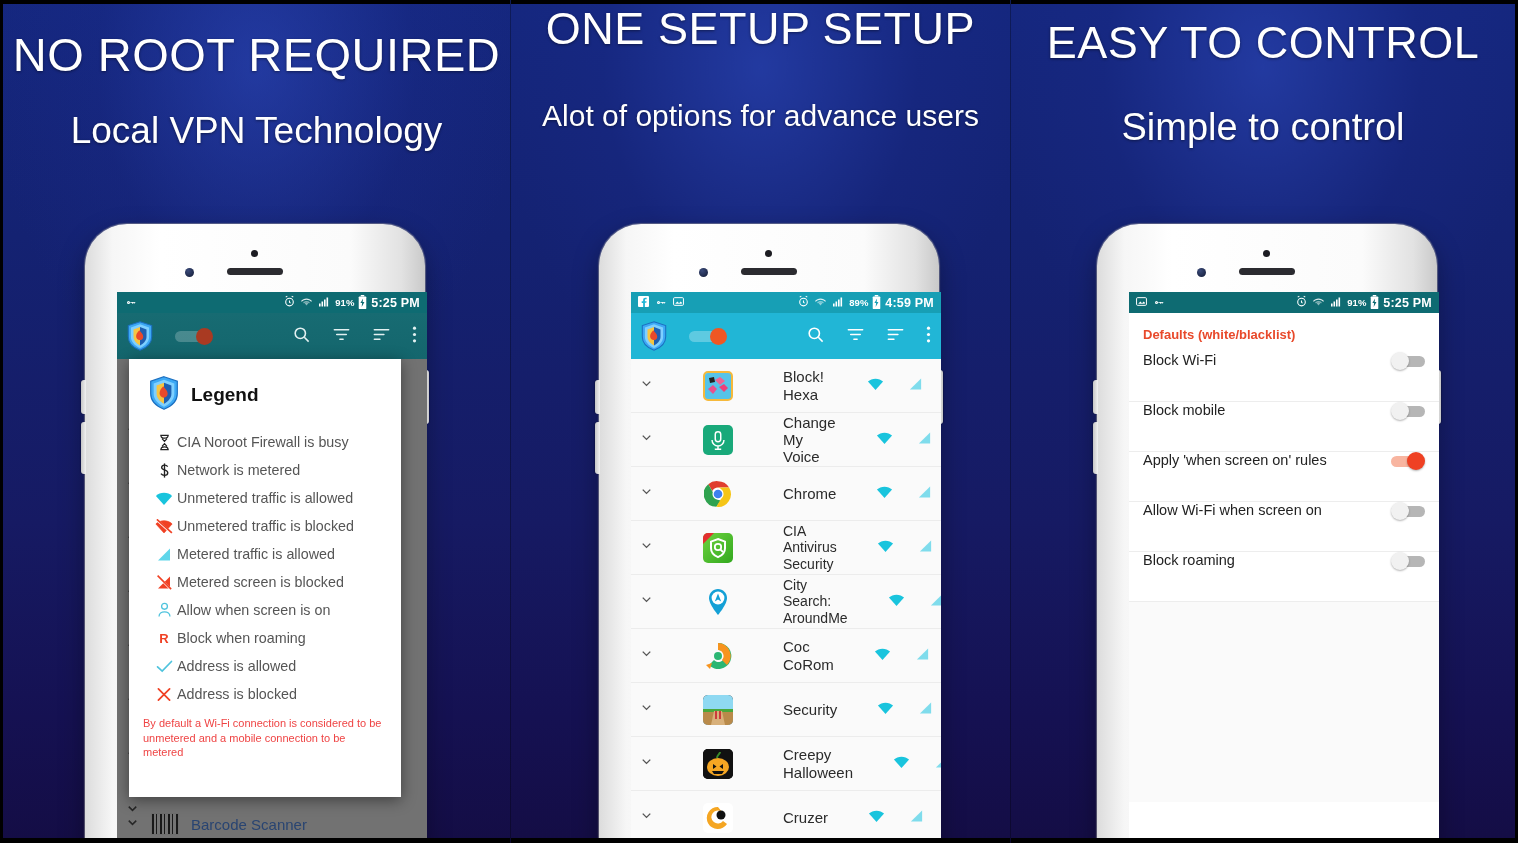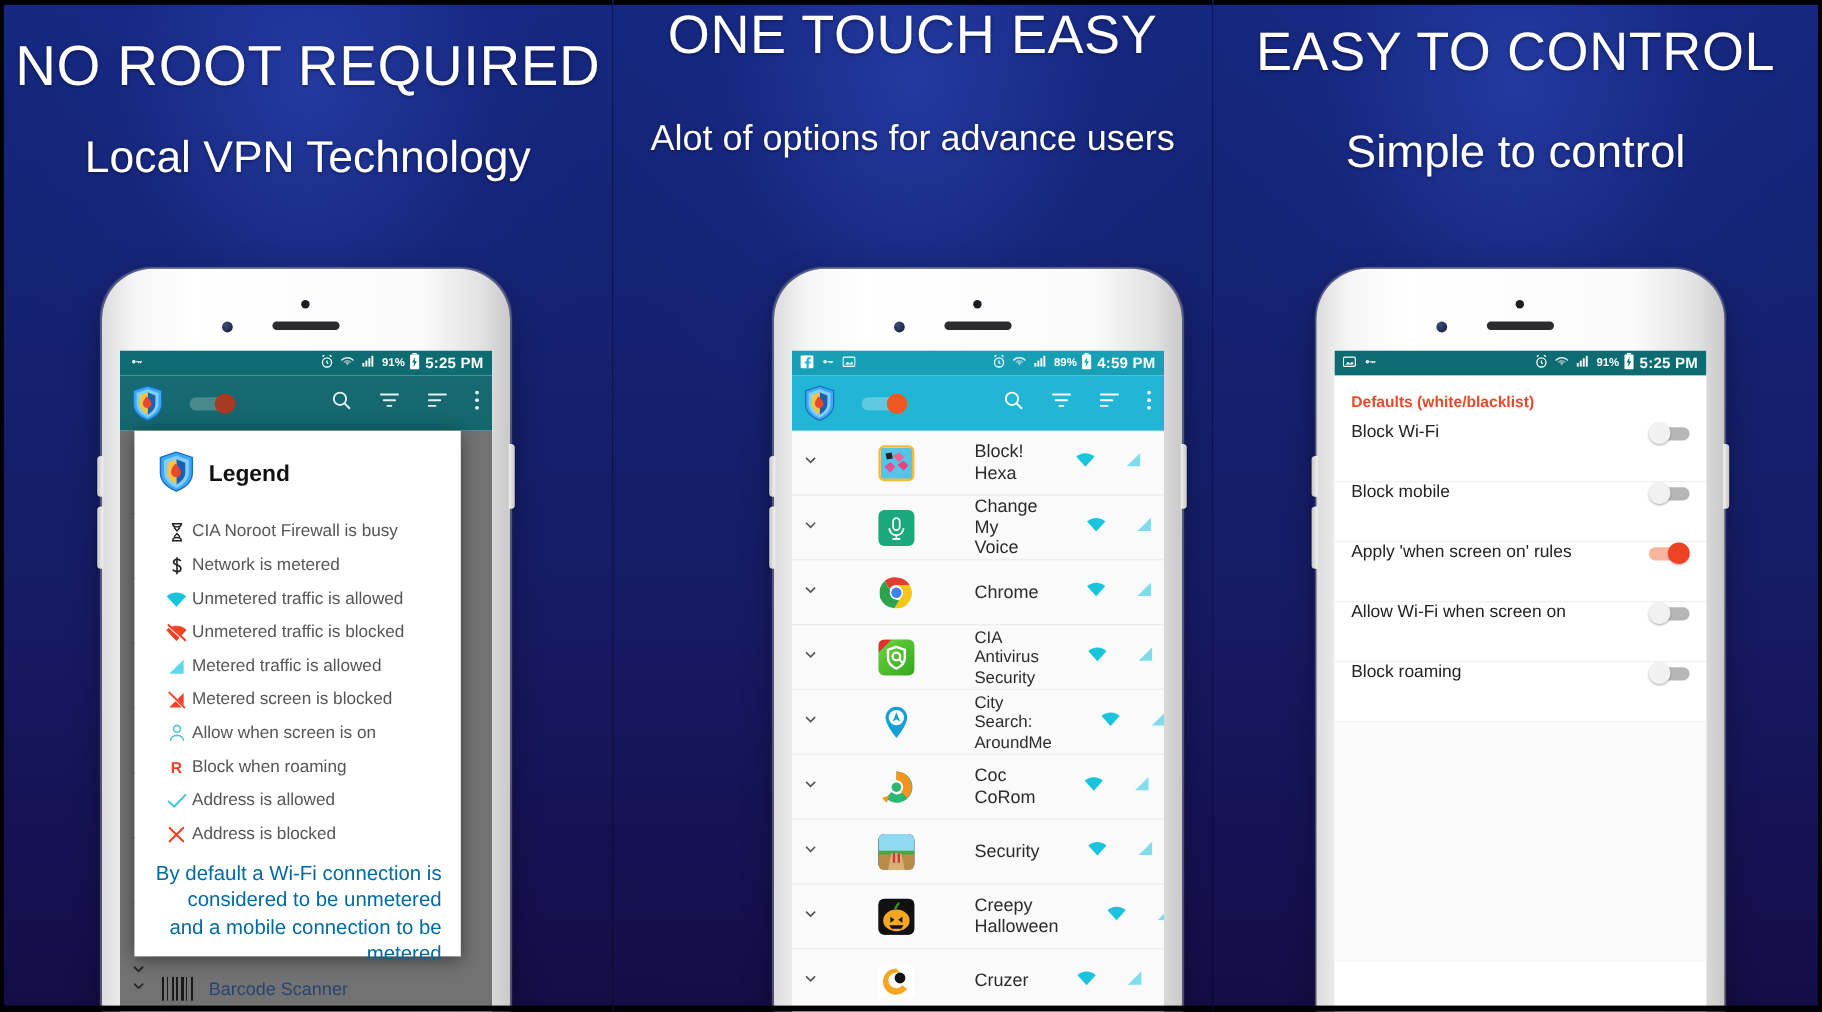--- a/index.html
+++ b/index.html
@@ -53,37 +53,37 @@
   .phone{
     position:absolute; width:340px; height:620px;
     border-radius:42px 42px 0 0;
     background:linear-gradient(90deg,#dcdcdc 0%, #f6f6f6 8%, #ffffff 22%, #fbfbfb 78%, #e2e2e2 93%, #c9c9c9 100%);
     box-shadow:0 0 1px 1px rgba(150,150,155,.55), 0 10px 26px rgba(0,0,0,.35);
     z-index:10;
   }
   .p1 .phone{ left:82px; top:224px; }
   .p2 .phone{ left:588px; top:224px; }
   .p3 .phone{ left:1094px; top:224px; }
-  .stage .p2 .phone{ left:88px;margin-left:46px; }
+  .stage .p2 .phone{ left:88px; }
   .stage .p3 .phone{ left:86px; }
 
   .cam{ position:absolute; width:9px; height:9px; border-radius:50%;
         background:radial-gradient(circle at 35% 30%, #3a4a7a, #121a33); top:44px; left:100px; }
   .sensor{ position:absolute; width:7px; height:7px; border-radius:50%; background:#1c1c22; top:26px; left:166px;}
   .speaker{ position:absolute; width:56px; height:7px; border-radius:4px; background:#2b2b30; top:44px; left:142px;}
 
   .btn-vol{ position:absolute; left:-4px; width:5px; border-radius:3px 0 0 3px;
             background:linear-gradient(90deg,#c6c6c6,#f2f2f2); box-shadow:-1px 0 1px rgba(0,0,0,.2);}
   .btn-vol.a{ top:156px; height:34px; }
   .btn-vol.b{ top:198px; height:52px; }
   .btn-pow{ position:absolute; right:-4px; top:146px; width:5px; height:54px; border-radius:0 3px 3px 0;
             background:linear-gradient(270deg,#c6c6c6,#f2f2f2); box-shadow:1px 0 1px rgba(0,0,0,.2);}
 
   .screen{
-    position:absolute; left:15px; top:68px; width:310px; height:552px;
+    position:absolute; left:32px; top:68px; width:310px; height:552px;
     overflow:hidden; background:#fff;
   }
 
   
   .statusbar{
     height:21px; display:flex; align-items:center; padding:0 7px;
     font-size:11px; color:#fff; font-family:"Liberation Sans", sans-serif;
   }
   .sb-teal{ background:#0e6b72; }
   .sb-cyan{ background:#179fb5; }
@@ -133,21 +133,21 @@
   .dialog{
     position:absolute; left:13px; top:67px; width:272px; height:445px;
     background:#fff; box-shadow:0 3px 14px rgba(0,0,0,.45);
   }
   .dlg-head{ display:flex; align-items:center; gap:12px; padding:17px 0 10px 20px;}
   .dlg-title{ font-size:19px; font-weight:700; color:#111; }
   .lg-list{ padding:4px 0 0 22px; }
   .lg-row{ display:flex; align-items:center; height:28px; }
   .lg-ic{ width:26px; flex:0 0 26px; display:flex; align-items:center; justify-content:center; }
   .lg-tx{ font-size:14.3px; color:#555; }
-  .dlg-note{ padding:8px 16px 0 14px; font-size:17px; color:#0369a1; line-height:1.32;text-align:right; }
+  .dlg-note{ padding:8px 16px 0 14px; font-size:11px; color:#ef4444; line-height:1.32; }
 
   
   .ghost-rows{ position:absolute; left:0; top:46px; width:100%; }
   .ghost-row{ height:54px; display:flex; align-items:center; padding-left:8px; }
   .ghost-row .chev{ color:#2e2e2e; }
   .bottom-row{ position:absolute; left:0; bottom:0; width:100%; height:40px; display:flex; align-items:center; padding-left:8px;}
   .bc-icon{ width:28px; height:22px; margin-left:6px; background:
       repeating-linear-gradient(90deg,#111 0 2px, #fff 2px 4px, #111 4px 5px, #fff 5px 8px); border:1px solid #eee;}
   .bc-name{ font-size:15px; color:#3b82f6; margin-left:12px;}
 </style>
@@ -417,21 +417,21 @@
 
       </div>
     </div>
   </div>
 
   <div class="panel p2">
     <div class="topbar"></div>
     <div class="botbar"></div>
 
     <div class="head">
-      <div class="h-title">ONE TOUCH EASY</div>
+      <div class="h-title">ONE SETUP SETUP</div>
       <div class="h-sub">Alot of options for advance users</div>
     </div>
 
     <div class="phone">
       <div class="sensor"></div>
       <div class="cam"></div>
       <div class="speaker"></div>
       <div class="btn-vol a"></div>
       <div class="btn-vol b"></div>
       <div class="btn-pow"></div>

